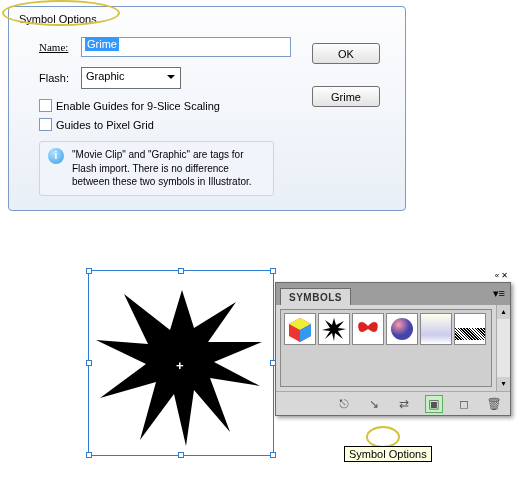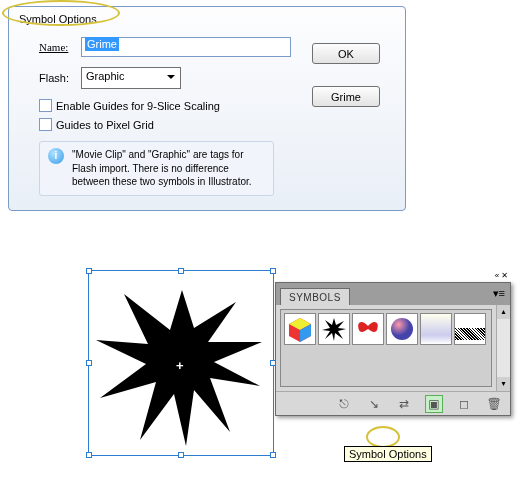--- a/index.html
+++ b/index.html
@@ -179,21 +179,21 @@
     align-items: flex-end;
     padding-left: 4px;
     position: relative;
   }
   .panel-tab {
     background: #d8d8d8;
     border: 1px solid #6b6b6b;
     border-bottom: none;
     padding: 3px 8px 2px 8px;
     font-size: 10px;
-    font-weight: normal;
+    font-weight: bold;
     letter-spacing: 0.5px;
     color: #333;
   }
   .panel-menu-icon { position:absolute; right:4px; top:4px; width:14px; text-align:center; }
   .panel-close-row { position:absolute; right:2px; top:-12px; display:flex; gap:2px; font-size:8px; }
   .swatch-area {
     background: #cfcfcf;
     margin: 4px;
     border: 1px solid #888;
     padding: 3px;

